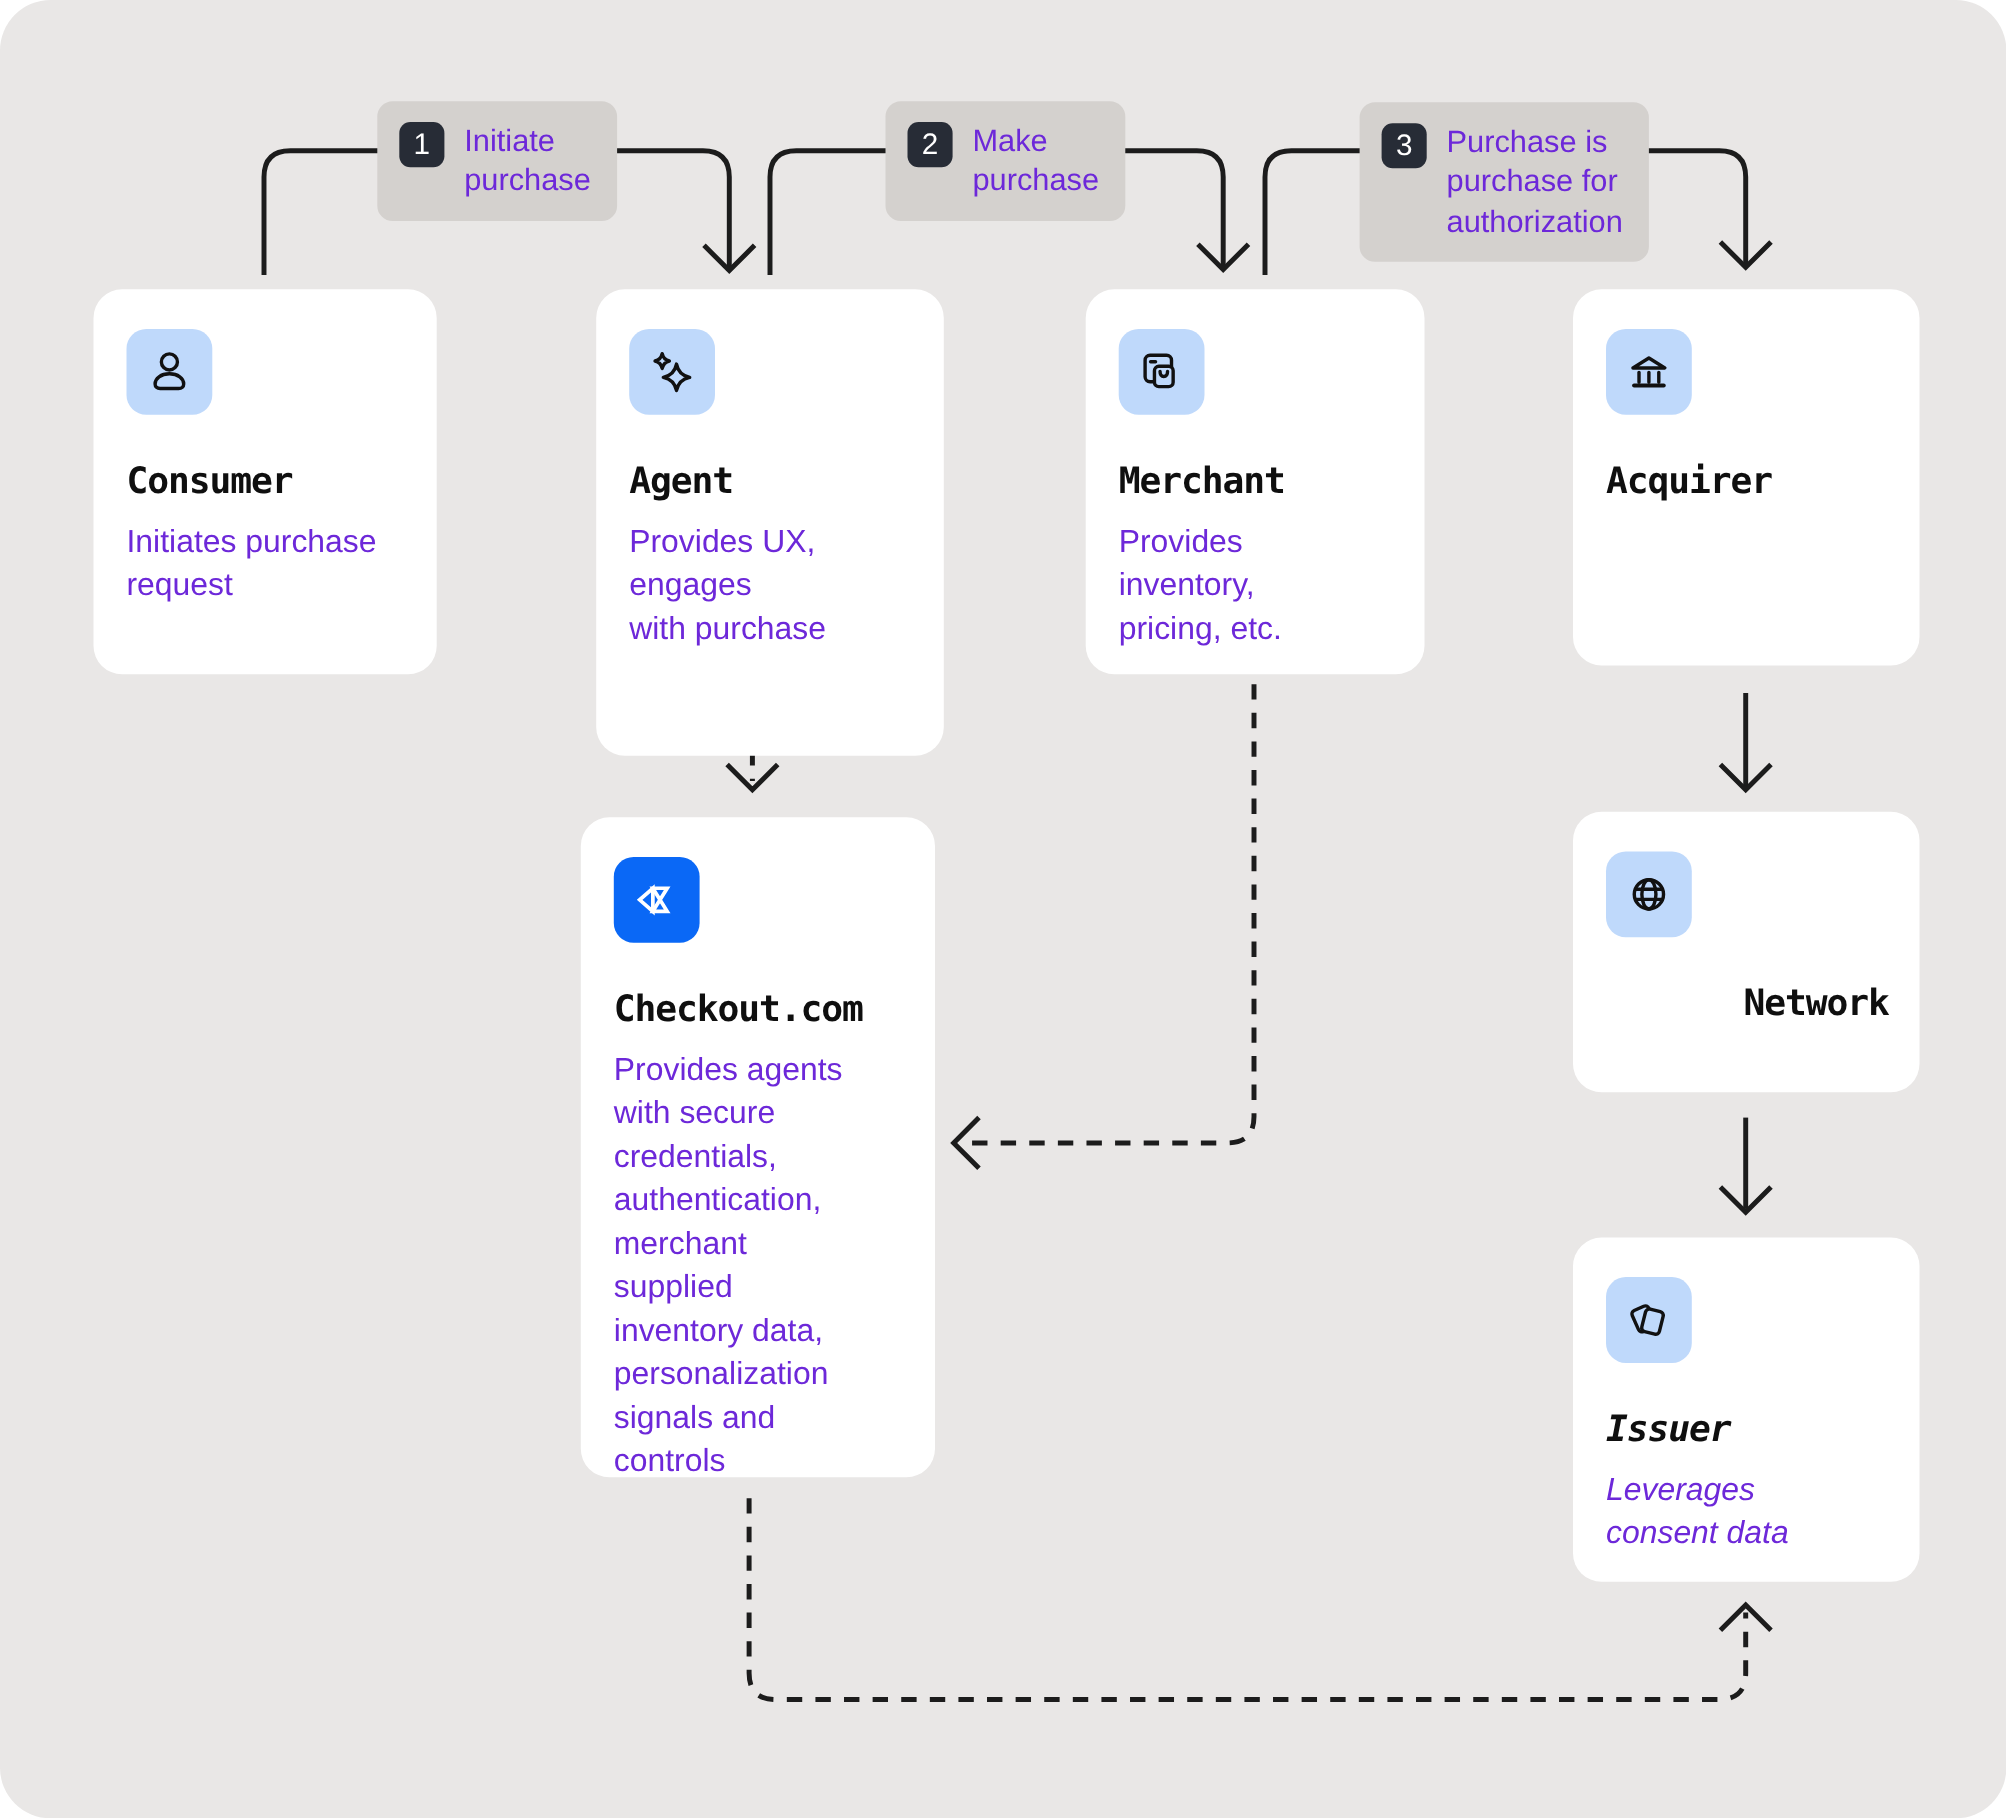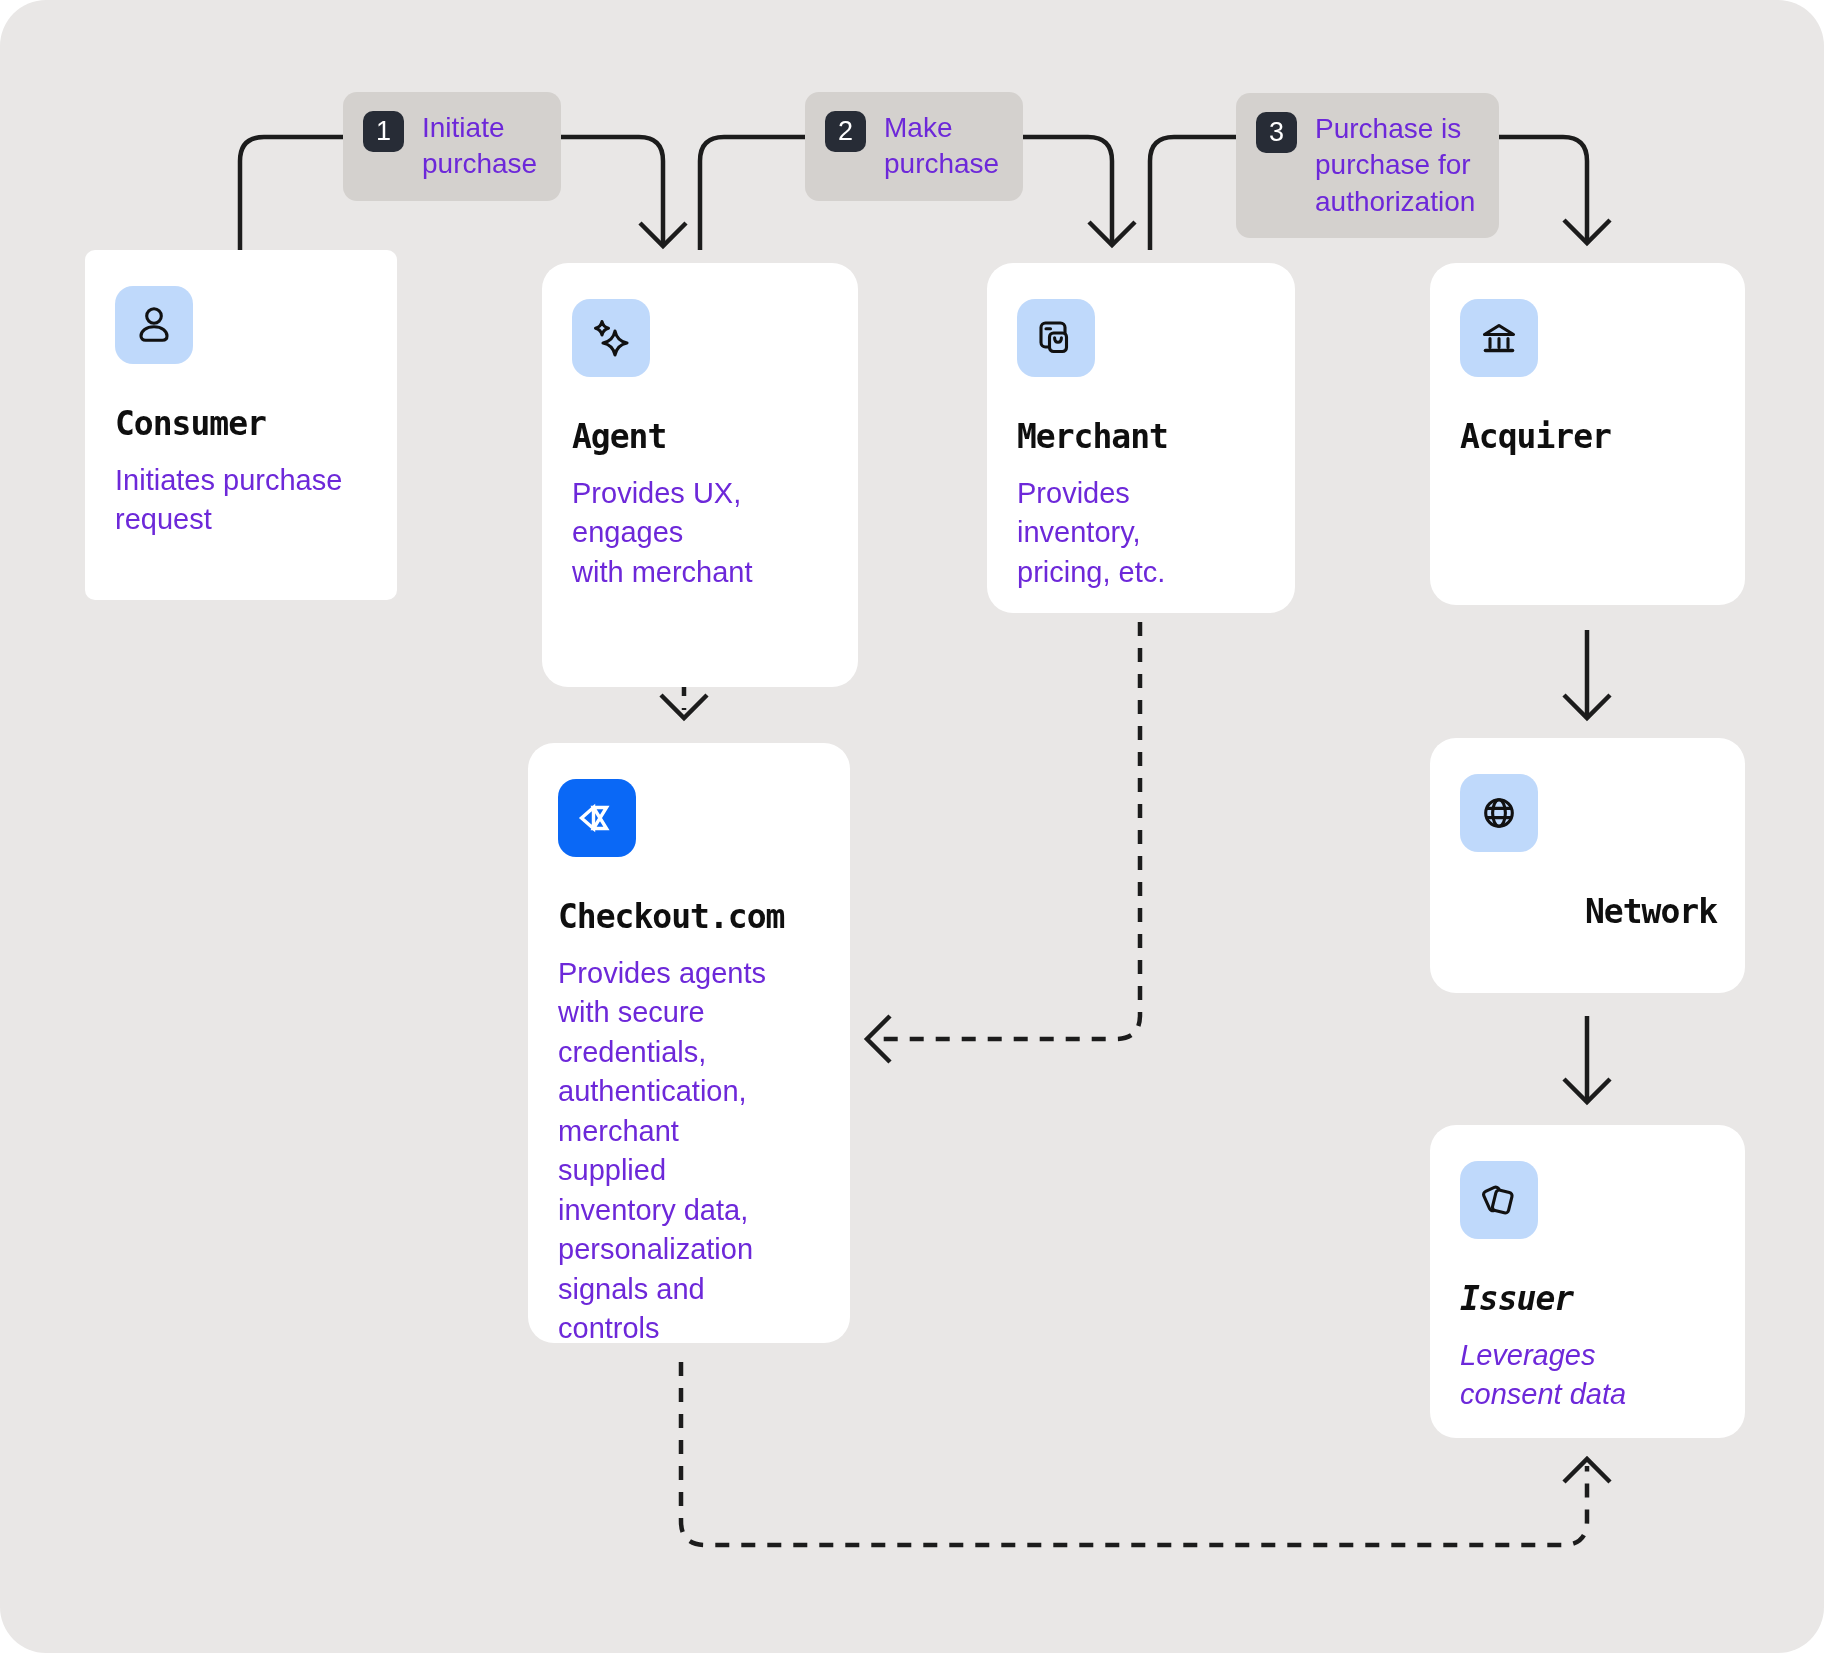--- a/index.html
+++ b/index.html
@@ -47,21 +47,21 @@
   .icon-chip.brand{background:#0a68f6;}
   .icon-chip svg{display:block;}
   .card-title{
     font-family:"DejaVu Sans Mono", monospace;
     font-weight:700;font-size:33px;letter-spacing:-1px;
     color:#0f0f0f;margin-bottom:18px;
   }
   .card-desc{font-size:29px;line-height:1.36;white-space:pre-line;color:#6d28d9;}
 
   
-  .card-consumer{left:85px;top:250px;width:312px;height:350px;border-radius:10px;}
+  .card-consumer{left:85px;top:263px;width:312px;height:350px;}
   .card-agent{left:542px;top:263px;width:316px;height:424px;}
   .card-merchant{left:987px;top:263px;width:308px;height:350px;}
   .card-acquirer{left:1430px;top:263px;width:315px;height:342px;}
   .card-checkout{left:528px;top:743px;width:322px;height:600px;}
   .card-network{left:1430px;top:738px;width:315px;height:255px;text-align:right;}
   .card-issuer{left:1430px;top:1125px;width:315px;height:313px;font-style:italic;}
   .label-1{left:343px;top:92px;}
   .label-2{left:805px;top:92px;}
   .label-3{left:1236px;top:93px;}
 </style>
@@ -133,21 +133,21 @@
       <svg width="48" height="48" viewBox="0 0 48 48">
         <g fill="none" stroke="#111111" stroke-width="3.1" stroke-linejoin="round">
           <path d="M28 17 Q30 27 40 29 Q30 31 28 41 Q26 31 16 29 Q26 27 28 17 Z"></path>
           <path d="M15 7.5 Q16.2 13 21.5 14.2 Q16.2 15.4 15 21 Q13.8 15.4 8.5 14.2 Q13.8 13 15 7.5 Z"></path>
         </g>
       </svg>
     </div>
     <div class="card-title">Agent</div>
     <div class="card-desc">Provides UX,
 engages
-with merchant</div>
+with purchase</div>
   </div>
 
   <div class="card card-merchant">
     <div class="icon-chip">
       <svg width="48" height="48" viewBox="0 0 48 48">
         <g fill="none" stroke="#111111" stroke-width="3.1" stroke-linecap="round">
           <rect x="9" y="9" width="24" height="24" rx="4.5"></rect>
           <path d="M14 14.8h4.5"></path>
           <rect x="17.5" y="19" width="17" height="18.5" rx="4" fill="#bfd9fb"></rect>
           <path d="M22.6 23.8c0 2.9 1.5 4.5 3.4 4.5s3.4-1.6 3.4-4.5"></path>

